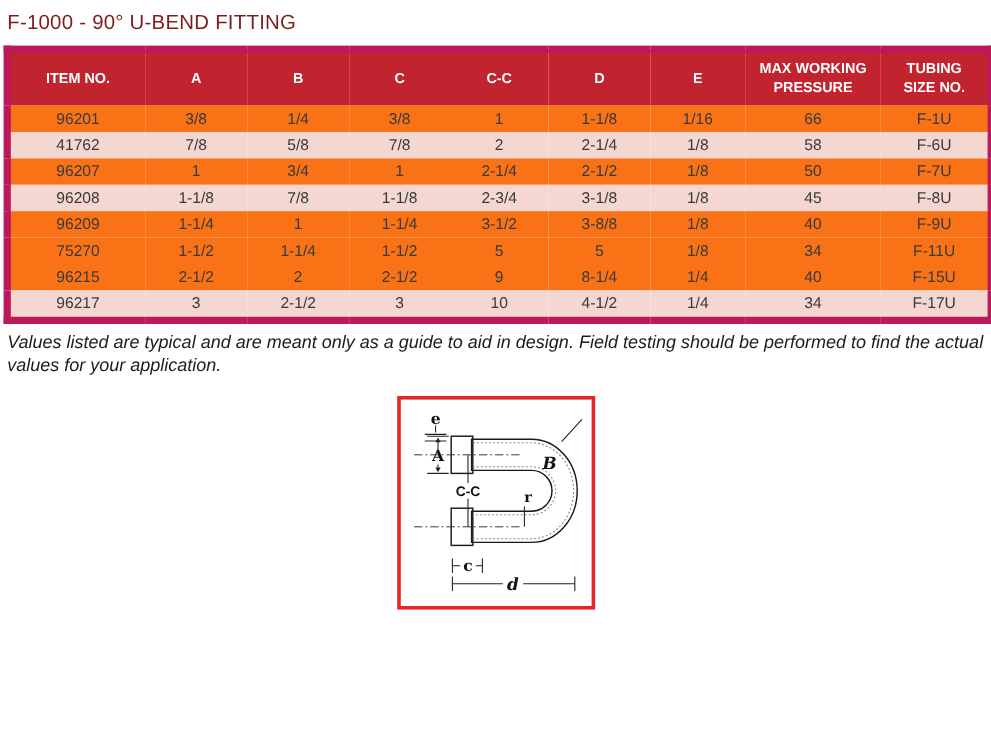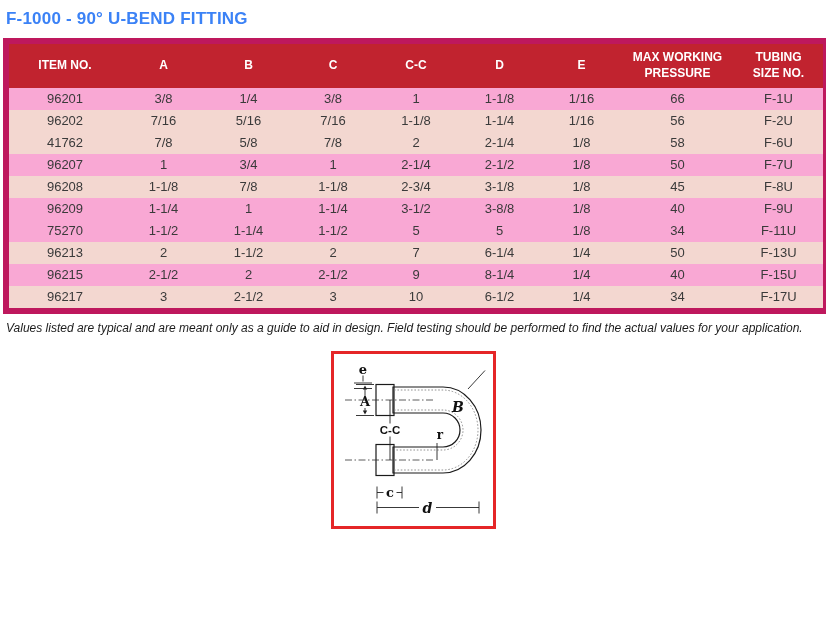--- a/index.html
+++ b/index.html
@@ -5,23 +5,23 @@
   * { box-sizing: border-box; }
   html, body { margin: 0; padding: 0; }
   body {
     width: 826px; height: 630px;
     background: #ffffff;
     font-family: "Liberation Sans", sans-serif;
     overflow: hidden;
   }
   .page { padding: 6px 3px 0 3px; }
   .title {
-    color: #3b82f6;
+    color: #7f1d1d;
     font-size: 17px;
-    font-weight: bold;
+    font-weight: normal;
     letter-spacing: 0.2px;
     margin: 3px 0 9px 3px;
   }
   table.spec-table {
     border-collapse: collapse;
     width: 820px;
     border: 6px solid #be185d;
     table-layout: fixed;
     padding-left: 44px;
   }
@@ -39,25 +39,25 @@
   }
   table.spec-table tbody td {
     font-size: 13px;
     color: #3a3a3a;
     text-align: center;
     height: 22px;
     line-height: 22px;
     padding: 0;
     white-space: nowrap;
   }
-  table.spec-table tbody tr { background: #f9a8d4; }
+  table.spec-table tbody tr { background: #f97316; }
   table.spec-table tbody tr.alt { background: #F3D7D0; }
   .footnote {
     font-style: italic;
-    font-size: 12px;
+    font-size: 15px;
     color: #1c1c1c;
     line-height: 1.25;
     margin: 7px 3px 0 3px;
     max-width: 820px;
   }
   .diagram-box {
     width: 165px; height: 178px;
     border: 3px solid #E52628;
     background: #ffffff;
     margin: 15px auto 0 auto;
@@ -126,31 +126,20 @@
           <td>3/8</td>
           <td>1/4</td>
           <td>3/8</td>
           <td>1</td>
           <td>1-1/8</td>
           <td>1/16</td>
           <td>66</td>
           <td>F-1U</td>
         </tr>
         <tr class="alt">
-          <td>96202</td>
-          <td>7/16</td>
-          <td>5/16</td>
-          <td>7/16</td>
-          <td>1-1/8</td>
-          <td>1-1/4</td>
-          <td>1/16</td>
-          <td>56</td>
-          <td>F-2U</td>
-        </tr>
-        <tr class="alt">
           <td>41762</td>
           <td>7/8</td>
           <td>5/8</td>
           <td>7/8</td>
           <td>2</td>
           <td>2-1/4</td>
           <td>1/8</td>
           <td>58</td>
           <td>F-6U</td>
         </tr>
@@ -191,49 +180,38 @@
           <td>75270</td>
           <td>1-1/2</td>
           <td>1-1/4</td>
           <td>1-1/2</td>
           <td>5</td>
           <td>5</td>
           <td>1/8</td>
           <td>34</td>
           <td>F-11U</td>
         </tr>
-        <tr class="alt">
-          <td>96213</td>
-          <td>2</td>
-          <td>1-1/2</td>
-          <td>2</td>
-          <td>7</td>
-          <td>6-1/4</td>
-          <td>1/4</td>
-          <td>50</td>
-          <td>F-13U</td>
-        </tr>
         <tr>
           <td>96215</td>
           <td>2-1/2</td>
           <td>2</td>
           <td>2-1/2</td>
           <td>9</td>
           <td>8-1/4</td>
           <td>1/4</td>
           <td>40</td>
           <td>F-15U</td>
         </tr>
         <tr class="alt">
           <td>96217</td>
           <td>3</td>
           <td>2-1/2</td>
           <td>3</td>
           <td>10</td>
-          <td>6-1/2</td>
+          <td>4-1/2</td>
           <td>1/4</td>
           <td>34</td>
           <td>F-17U</td>
         </tr>
       </tbody>
   </table>
 
   <p class="footnote">Values listed are typical and are meant only as a guide to aid in design. Field testing should be performed to find the actual values for your application.</p>
 
   <div class="diagram-box">

